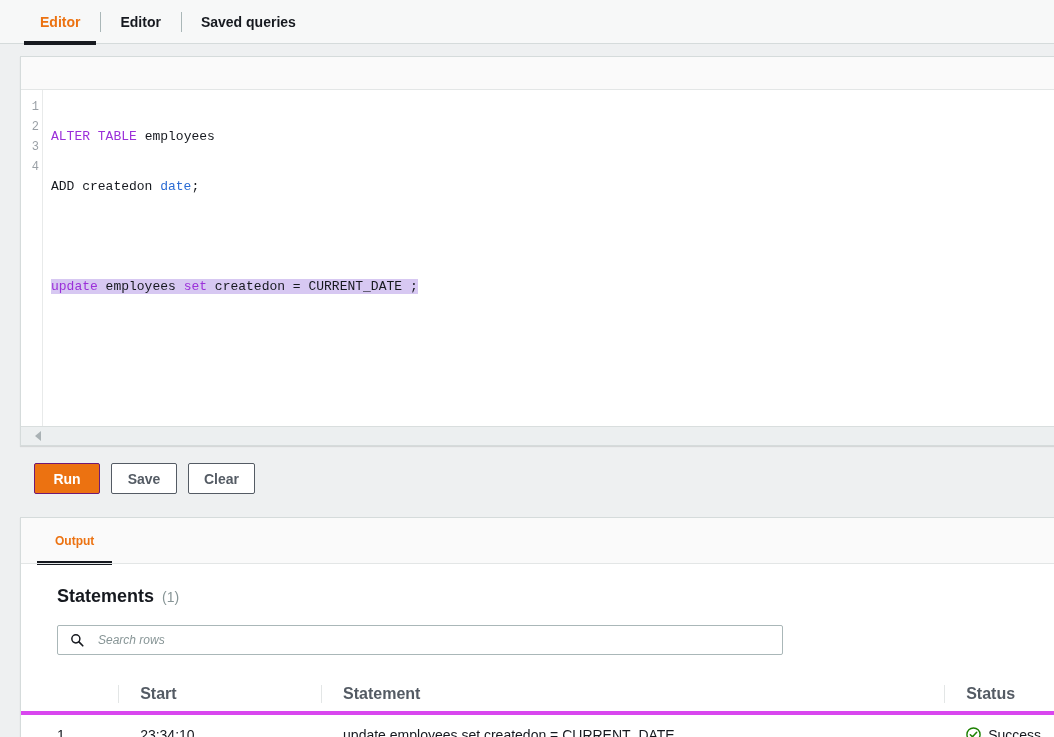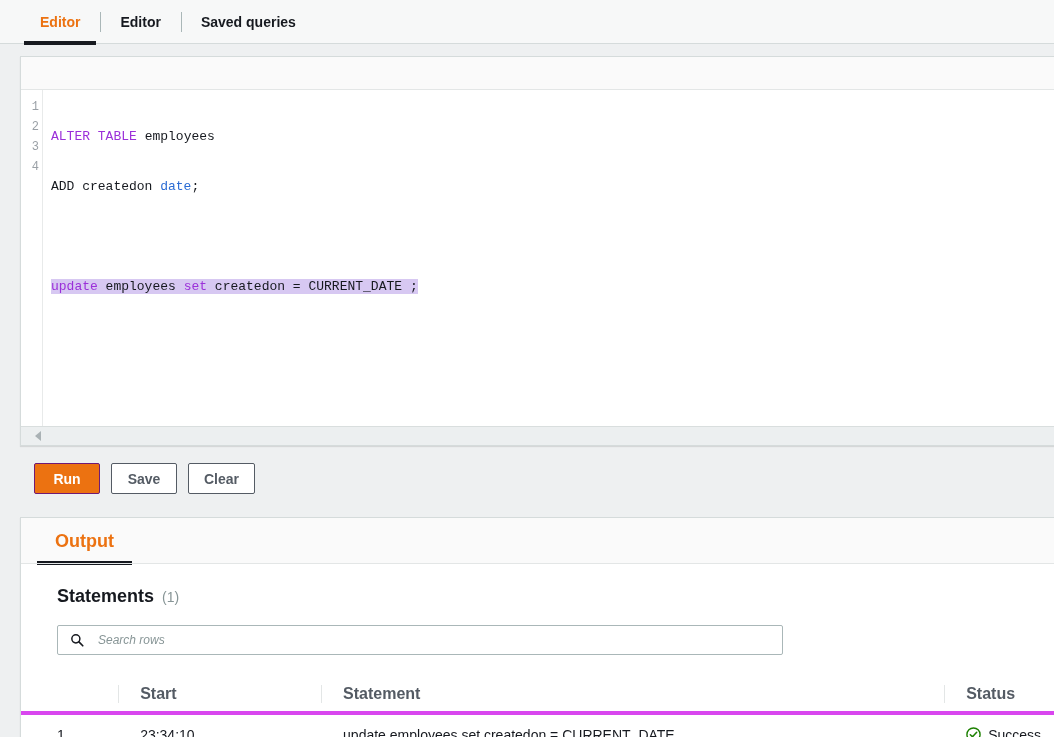--- a/index.html
+++ b/index.html
@@ -178,21 +178,21 @@
     position: absolute;
     left: 0; right: 0; bottom: 0;
     height: 1px;
     background: #e3e6e6;
   }
   .otab {
     position: relative;
     display: flex;
     align-items: center;
     padding: 0 18px;
-    font-size: 18px;
+    font-size: 12px;
     font-weight: bold;
     color: #ec7211;
     cursor: pointer;
   }
   .otab.active::after {
     content: "";
     position: absolute;
     left: 0; right: 0; bottom: -1px;
     height: 4px;
     background: #16191f;

